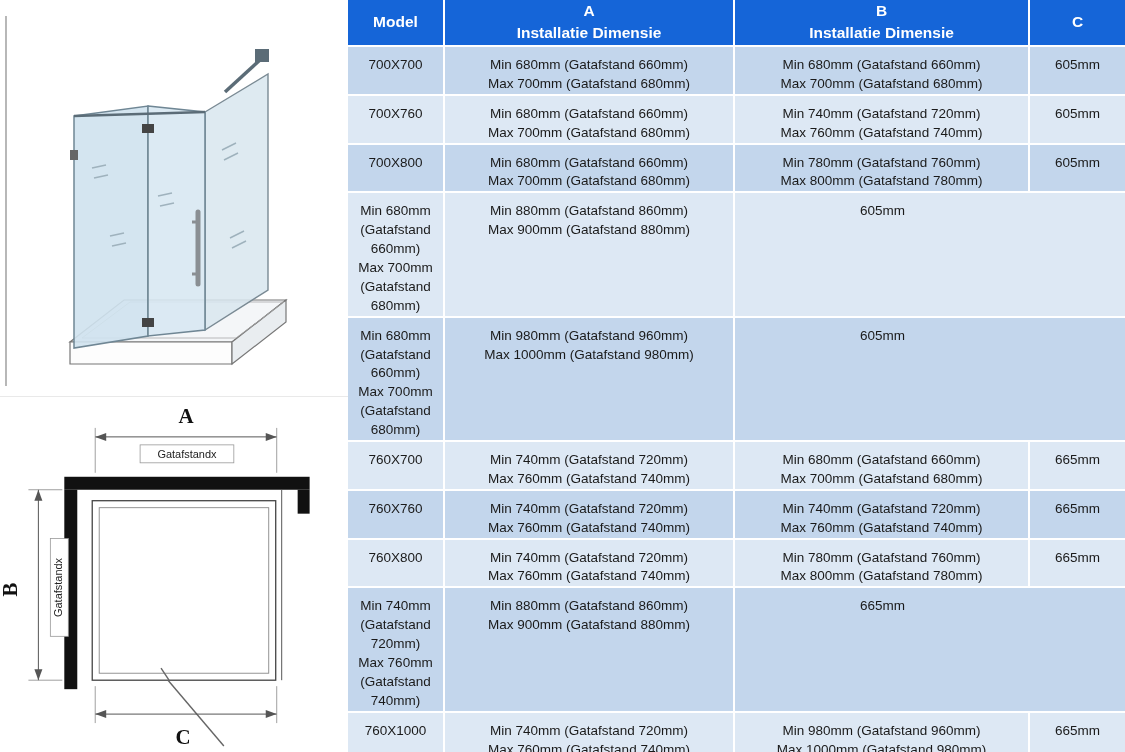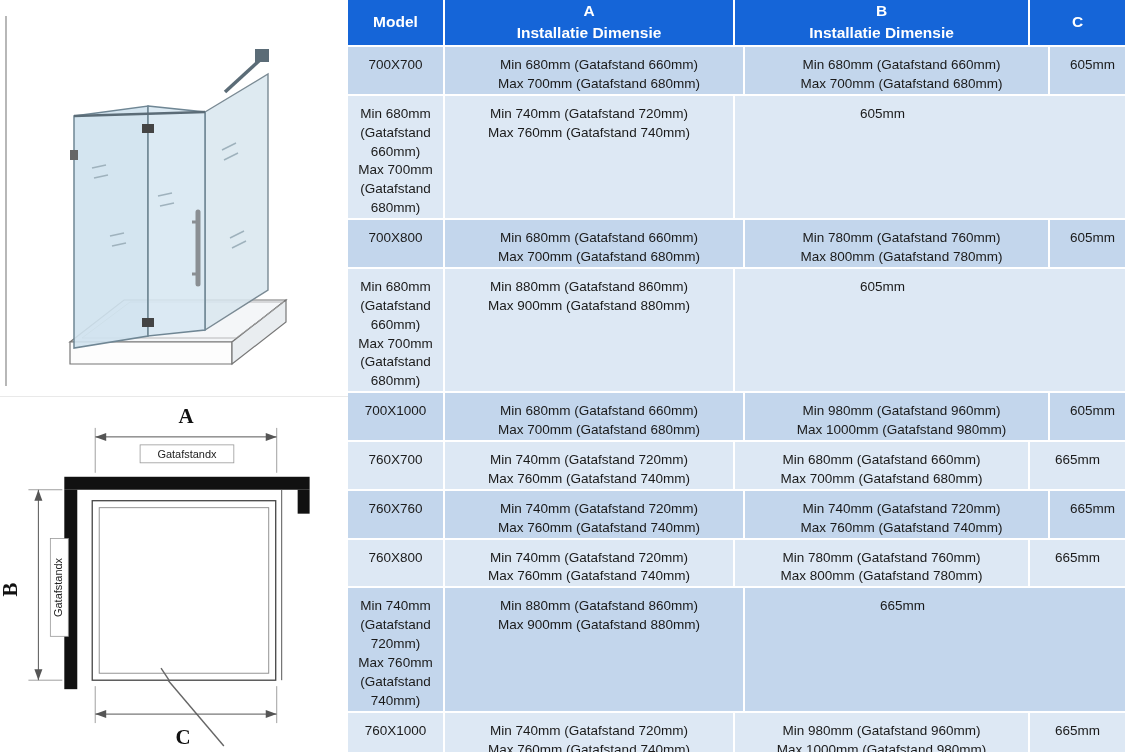--- a/index.html
+++ b/index.html
@@ -31,21 +31,21 @@
     border-right:2.5px solid #fff; text-align:center; line-height:1.45;
   }
   .thead .hcell:last-child { border-right:none; }
 
   .tbody { flex:1; display:flex; flex-direction:column; }
   .trow {
     flex:1; display:grid; grid-template-columns:97px 290px 295px 1fr;
     border-bottom:2px solid #fff;
   }
   .trow:last-child { border-bottom:none; }
-  .trow.dark  { background:var(--row-alt-dark,  #c3d6ec);gap:10px; }
+  .trow.dark  { background:var(--row-alt-dark,  #c3d6ec); }
   .trow.light { background:var(--row-alt-light, #dde8f4); }
   .cell {
     border-right:2.5px solid #fff;
     display:flex; flex-direction:column; align-items:center;
     padding-top:9px; text-align:center;
     color:var(--body-text,#1a1a1a); font-size:13.5px; line-height:1.4;
   }
   .cell:last-child { border-right:none; }
 </style>
 </head>
@@ -188,20 +188,23 @@
       <div>Min 680mm (Gatafstand 660mm)</div>
       <div>Max 700mm (Gatafstand 680mm)</div>
     </div>
     <div class="cell">
       <div>605mm</div>
     </div>
   </div>
 
   <div class="trow light">
     <div class="cell">
+      <div>700X760</div>
+    </div>
+    <div class="cell">
       <div>Min 680mm (Gatafstand 660mm)</div>
       <div>Max 700mm (Gatafstand 680mm)</div>
     </div>
     <div class="cell">
       <div>Min 740mm (Gatafstand 720mm)</div>
       <div>Max 760mm (Gatafstand 740mm)</div>
     </div>
     <div class="cell">
       <div>605mm</div>
     </div>
@@ -233,23 +236,20 @@
       <div>Min 880mm (Gatafstand 860mm)</div>
       <div>Max 900mm (Gatafstand 880mm)</div>
     </div>
     <div class="cell">
       <div>605mm</div>
     </div>
   </div>
 
   <div class="trow dark">
     <div class="cell">
-      <div>700X1000</div>
-    </div>
-    <div class="cell">
       <div>Min 680mm (Gatafstand 660mm)</div>
       <div>Max 700mm (Gatafstand 680mm)</div>
     </div>
     <div class="cell">
       <div>Min 980mm (Gatafstand 960mm)</div>
       <div>Max 1000mm (Gatafstand 980mm)</div>
     </div>
     <div class="cell">
       <div>605mm</div>
     </div>

